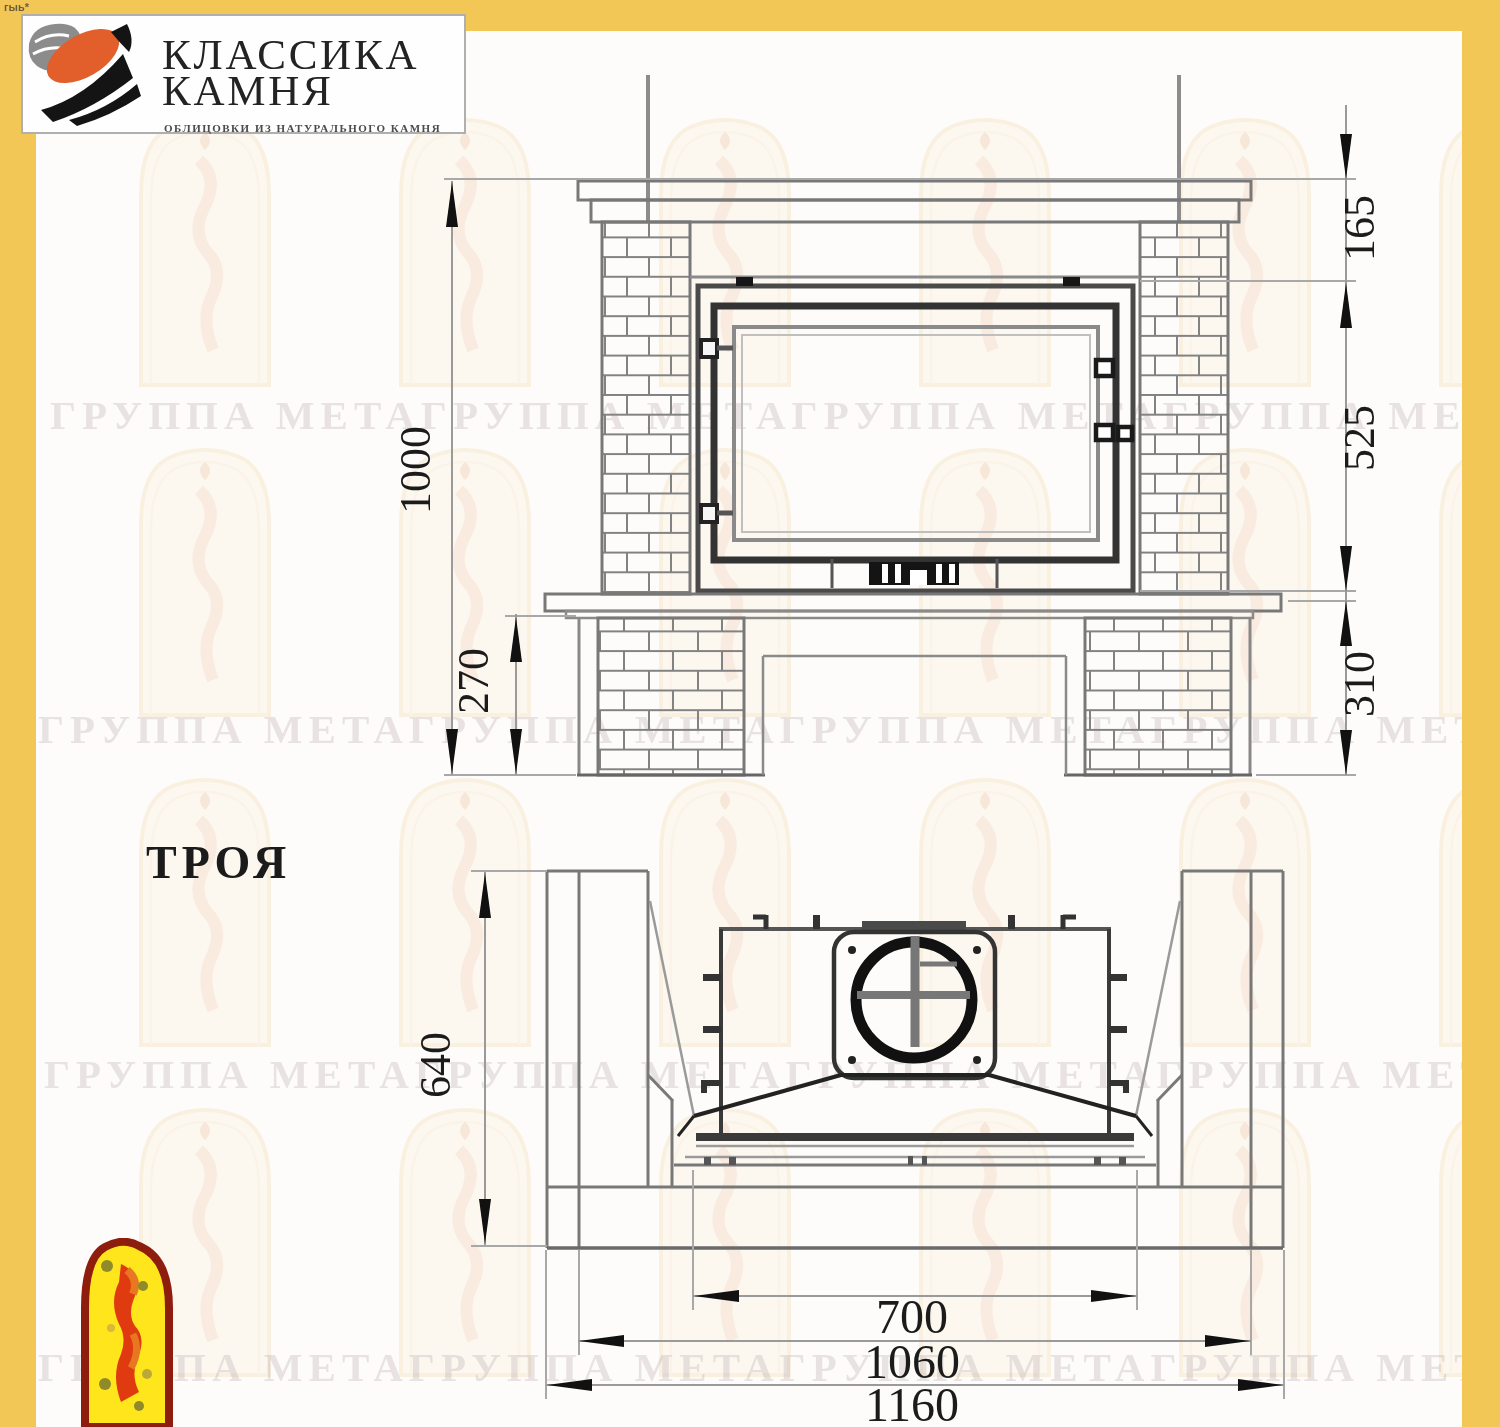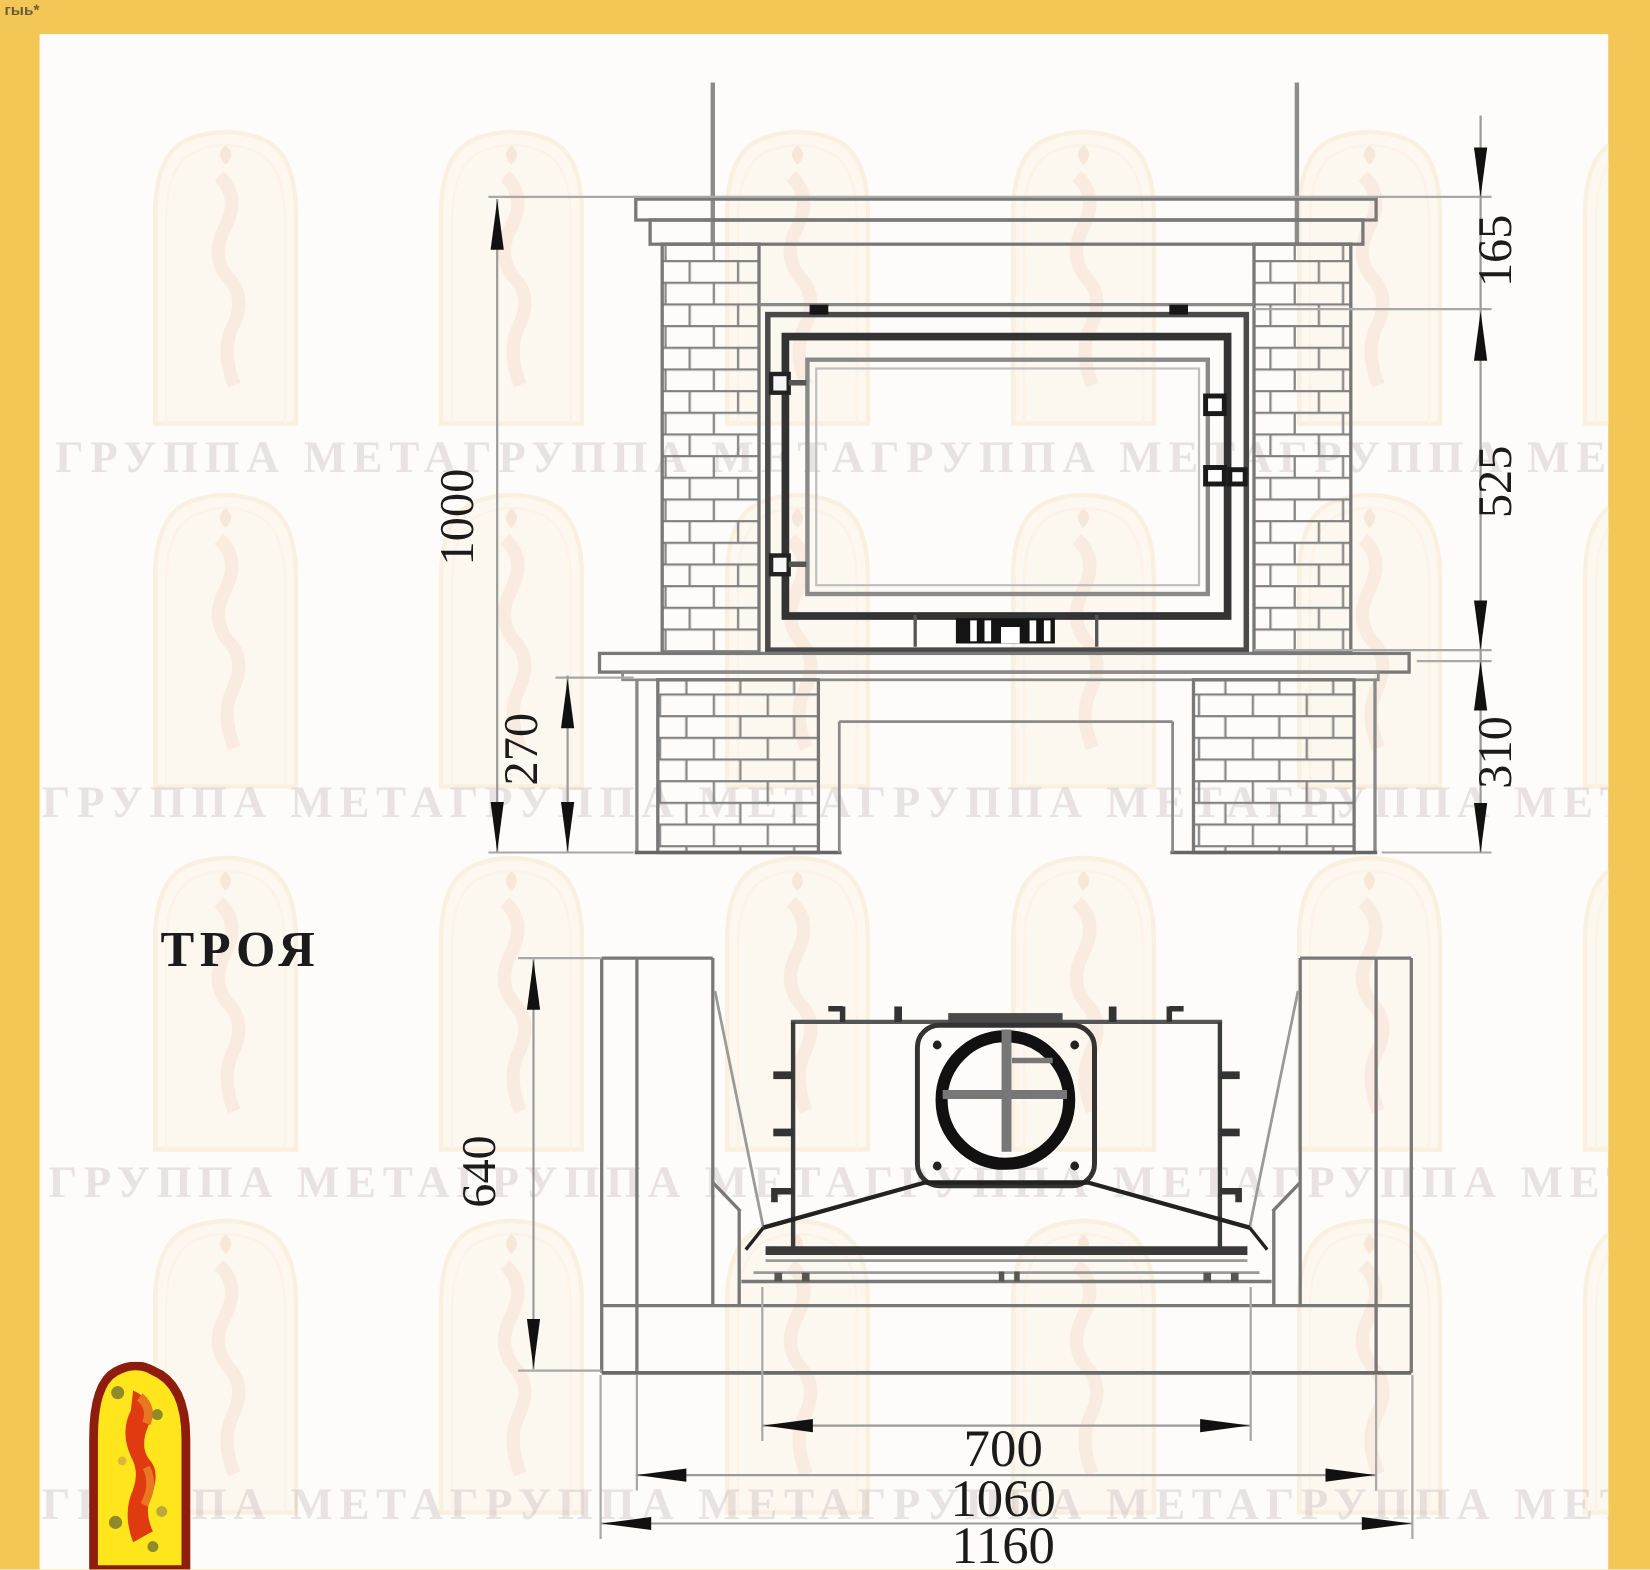--- a/index.html
+++ b/index.html
@@ -13,21 +13,21 @@
   svg{position:absolute;left:0;top:0;}
   .t{font-family:"Liberation Serif",serif;fill:#1b1b1b;}
 </style>
 </head>
 <body>
 <div class="page">
 
   <div class="white"></div>
 
   <div style="position:absolute;left:4px;top:1px;width:50px;height:14px;color:#4a4238;
-       font-family:'Liberation Sans',sans-serif;font-size:14px;font-weight:bold;opacity:0.8;">гыь*</div>
+       font-family:'Liberation Sans',sans-serif;font-size:11px;font-weight:bold;opacity:0.8;">гыь*</div>
 
   <div style="position:absolute;left:36px;top:31px;width:1426px;height:1396px;overflow:hidden;">
   <svg width="1500" height="1427" viewBox="0 0 1500 1427" style="left:-36px;top:-31px;">
     <defs>
       <g id="warch">
         <path d="M0,265 L0,75 Q0,18 32,6 Q64,-6 96,6 Q128,18 128,75 L128,265 Z" fill="#FCF8F0" stroke="#F9F0E0" stroke-width="4"></path>
         <path d="M10,265 L10,80 Q10,28 38,17 Q64,7 90,17 Q118,28 118,80 L118,265" fill="none" stroke="#FBF3E8" stroke-width="2.5"></path>
         <path d="M58,40 Q78,58 64,86 Q50,112 66,132 Q84,150 70,178 Q60,200 72,230" fill="none" stroke="#F8E9DC" stroke-width="12" opacity="0.85"></path>
         <path d="M64,12 Q74,20 64,30 Q54,20 64,12Z" fill="#F6E4D4" opacity="0.85"></path>
       </g>
@@ -59,20 +59,37 @@
           <use href="#warch" x="1441" y="1110"></use>
     </g>
   </svg>
 
   <div class="wmrow" style="left:14px;top:360px;">ГРУППА МЕТАГРУППА МЕТАГРУППА МЕТАГРУППА МЕТАГРУППА МЕТА</div>
   <div class="wmrow" style="left:2px;top:674px;">ГРУППА МЕТАГРУППА МЕТАГРУППА МЕТАГРУППА МЕТАГРУППА МЕТА</div>
   <div class="wmrow" style="left:8px;top:1019px;">ГРУППА МЕТАГРУППА МЕТАГРУППА МЕТАГРУППА МЕТАГРУППА МЕТА</div>
   <div class="wmrow" style="left:2px;top:1312px;">ГРУППА МЕТАГРУППА МЕТАГРУППА МЕТАГРУППА МЕТАГРУППА МЕТА</div>
   </div>
 
+  <div class="logo">
+
+    <svg width="160" height="116" viewBox="0 0 160 116" style="left:-12px;top:-2px;">
+      <path d="M18,30 Q22,12 44,10 Q66,8 70,24 Q74,40 58,52 Q40,62 26,52 Q16,44 18,30 Z" fill="#8C8C8C"></path>
+      <path d="M24,28 q16,-10 34,-6 M22,40 q18,-10 38,-4" stroke="#ffffff" stroke-width="3" fill="none"></path>
+      <ellipse cx="72" cy="42" rx="40" ry="21" fill="#E25E2A" transform="rotate(-30 72 42)"></ellipse>
+      <path d="M30,96 Q74,84 112,40 L122,64 Q84,94 42,108 Z" fill="#141414"></path>
+      <path d="M58,106 Q96,96 126,70 L130,82 Q100,102 66,112 Z" fill="#141414"></path>
+      <path d="M100,18 L116,10 Q124,26 118,38 Q108,28 100,18 Z" fill="#141414"></path>
+    </svg>
+
+    <div style="position:absolute;left:139px;top:21px;font-family:'Liberation Serif',serif;
+         font-size:43px;color:#232323;letter-spacing:2.8px;line-height:36px;">КЛАССИКА<br>КАМНЯ</div>
+
+    <div style="position:absolute;left:141px;top:106px;font-family:'Liberation Serif',serif;white-space:nowrap;
+         font-size:11px;font-weight:bold;color:#4a4a4a;letter-spacing:1.5px;">ОБЛИЦОВКИ ИЗ НАТУРАЛЬНОГО КАМНЯ</div>
+  </div>
 
   <div style="position:absolute;left:146px;top:800px;font-family:'Liberation Serif',serif;
        font-size:46px;font-weight:bold;color:#1b1b1b;letter-spacing:5px;margin-top:36px;">ТРОЯ</div>
 
   <svg width="96" height="189" viewBox="0 0 96 189" style="left:81px;top:1238px;">
     <path d="M4,189 L4,70 Q4,20 24,9 Q42,-1 58,8 Q88,20 88,70 L88,189 Z" fill="#FFE51C" stroke="#8E1D0E" stroke-width="8"></path>
     <path d="M40,26 Q62,36 54,58 Q46,76 54,88 Q66,100 56,122 Q50,138 58,154 L40,164 Q30,138 40,116 Q46,100 38,86 Q28,64 38,44 Z" fill="#E03A10"></path>
     <path d="M46,32 q12,10 6,24" fill="none" stroke="#E87722" stroke-width="8"></path>
     <path d="M52,96 q8,16 -2,34" fill="none" stroke="#E87722" stroke-width="7"></path>
     <circle cx="26" cy="28" r="6" fill="#8F8A2A"></circle>

